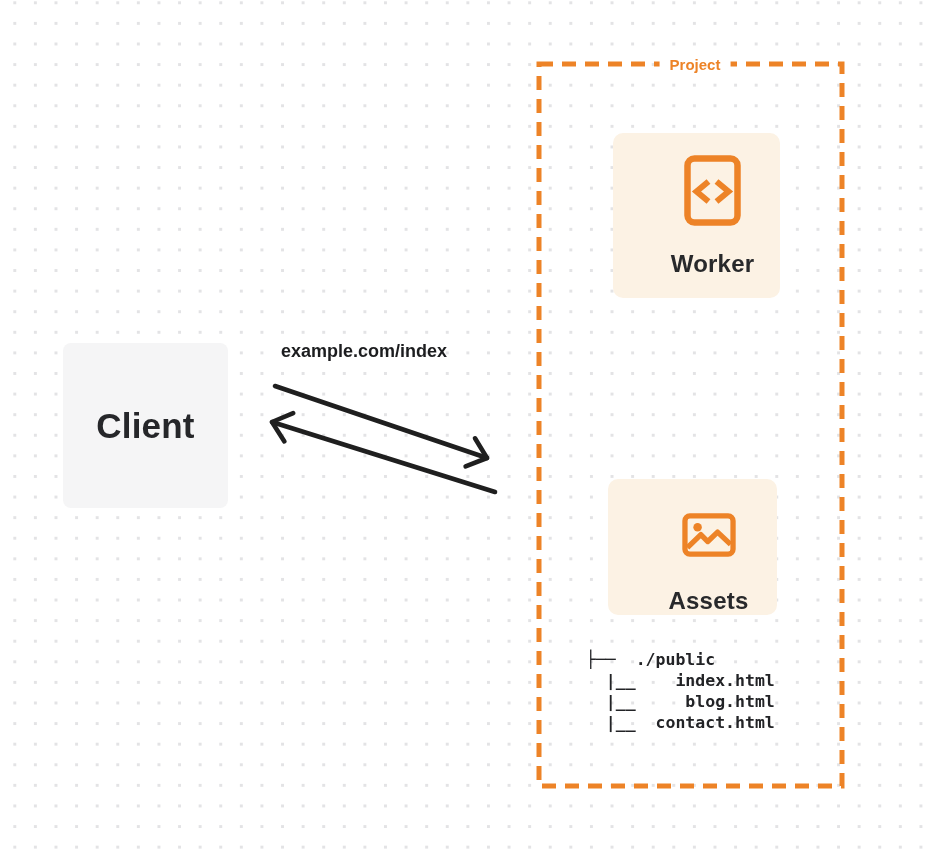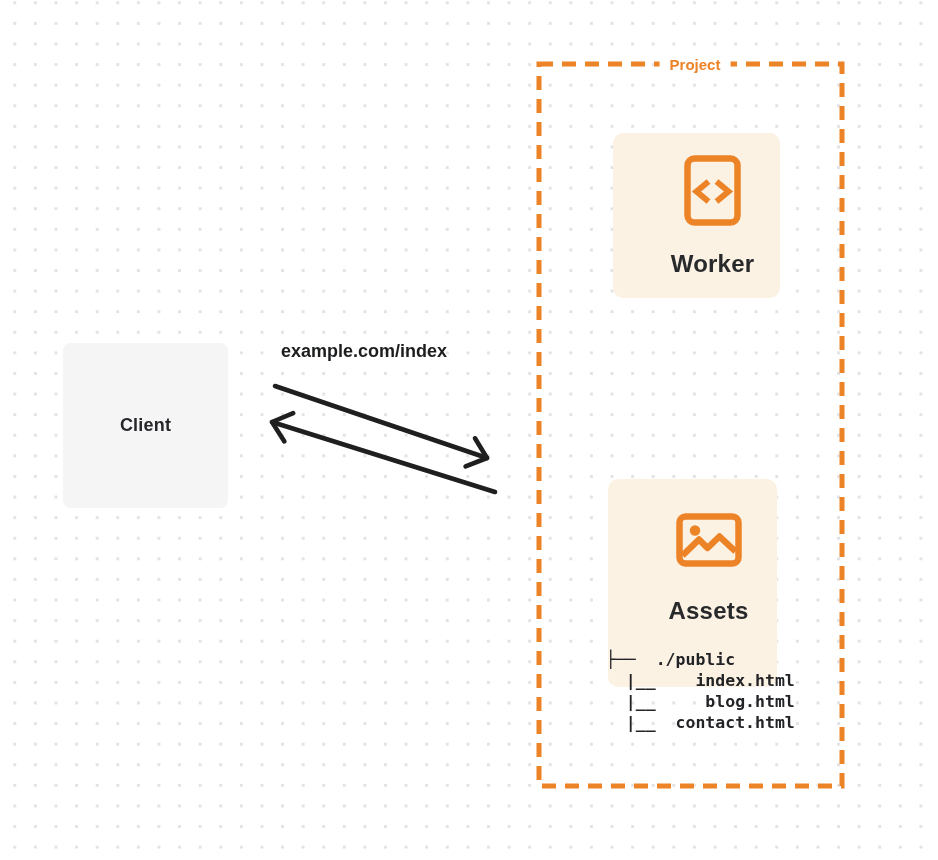--- a/index.html
+++ b/index.html
@@ -22,21 +22,21 @@
 
   
   .client-box {
     left: 63px; top: 343px;
     width: 165px; height: 165px;
     background: #f5f5f6;
     border-radius: 8px;
     display: flex; align-items: center; justify-content: center;
   }
   .client-label {
-    font-size: 18px; font-weight: 700; color: #26272a; letter-spacing: 0.2px;
+    font-size: 35px; font-weight: 700; color: #26272a; letter-spacing: 0.2px;
   }
 
   
   .url-label {
     left: 281px; top: 341px;
     font-size: 18px; font-weight: 700; color: #1c1d1f;
   }
 
   
   .arrows-svg { left: 0; top: 0; pointer-events: none; }
@@ -53,30 +53,30 @@
 
   
   .card {
     background: #fcf2e4;
     border-radius: 10px;
     display: flex; flex-direction: column; align-items: center;
     box-sizing: border-box;
     padding-left: 32px;
   }
   .worker-card { left: 613px; top: 133px; width: 167px; height: 165px; padding-top: 22px; }
-  .assets-card { left: 608px; top: 479px; width: 169px; height: 208px; padding-top: 34px; }
+  .assets-card { left: 608px; top: 479px; width: 169px; height: 136px; padding-top: 34px; }
   .card-label {
     font-size: 24px; font-weight: 700; color: #28292b; letter-spacing: 0.2px;
   }
   .worker-card .card-label { margin-top: 24px; }
   .assets-card .card-label { margin-top: 30px; }
 
   
   .file-tree {
-    left: 606px; top: 649px;
+    left: 586px; top: 649px;
     margin: 0;
     font-family: "DejaVu Sans Mono", "Liberation Mono", monospace;
     font-size: 16.5px;
     line-height: 21px;
     font-weight: 700;
     color: #222326;
     white-space: pre;
   }
 </style>
 </head>

